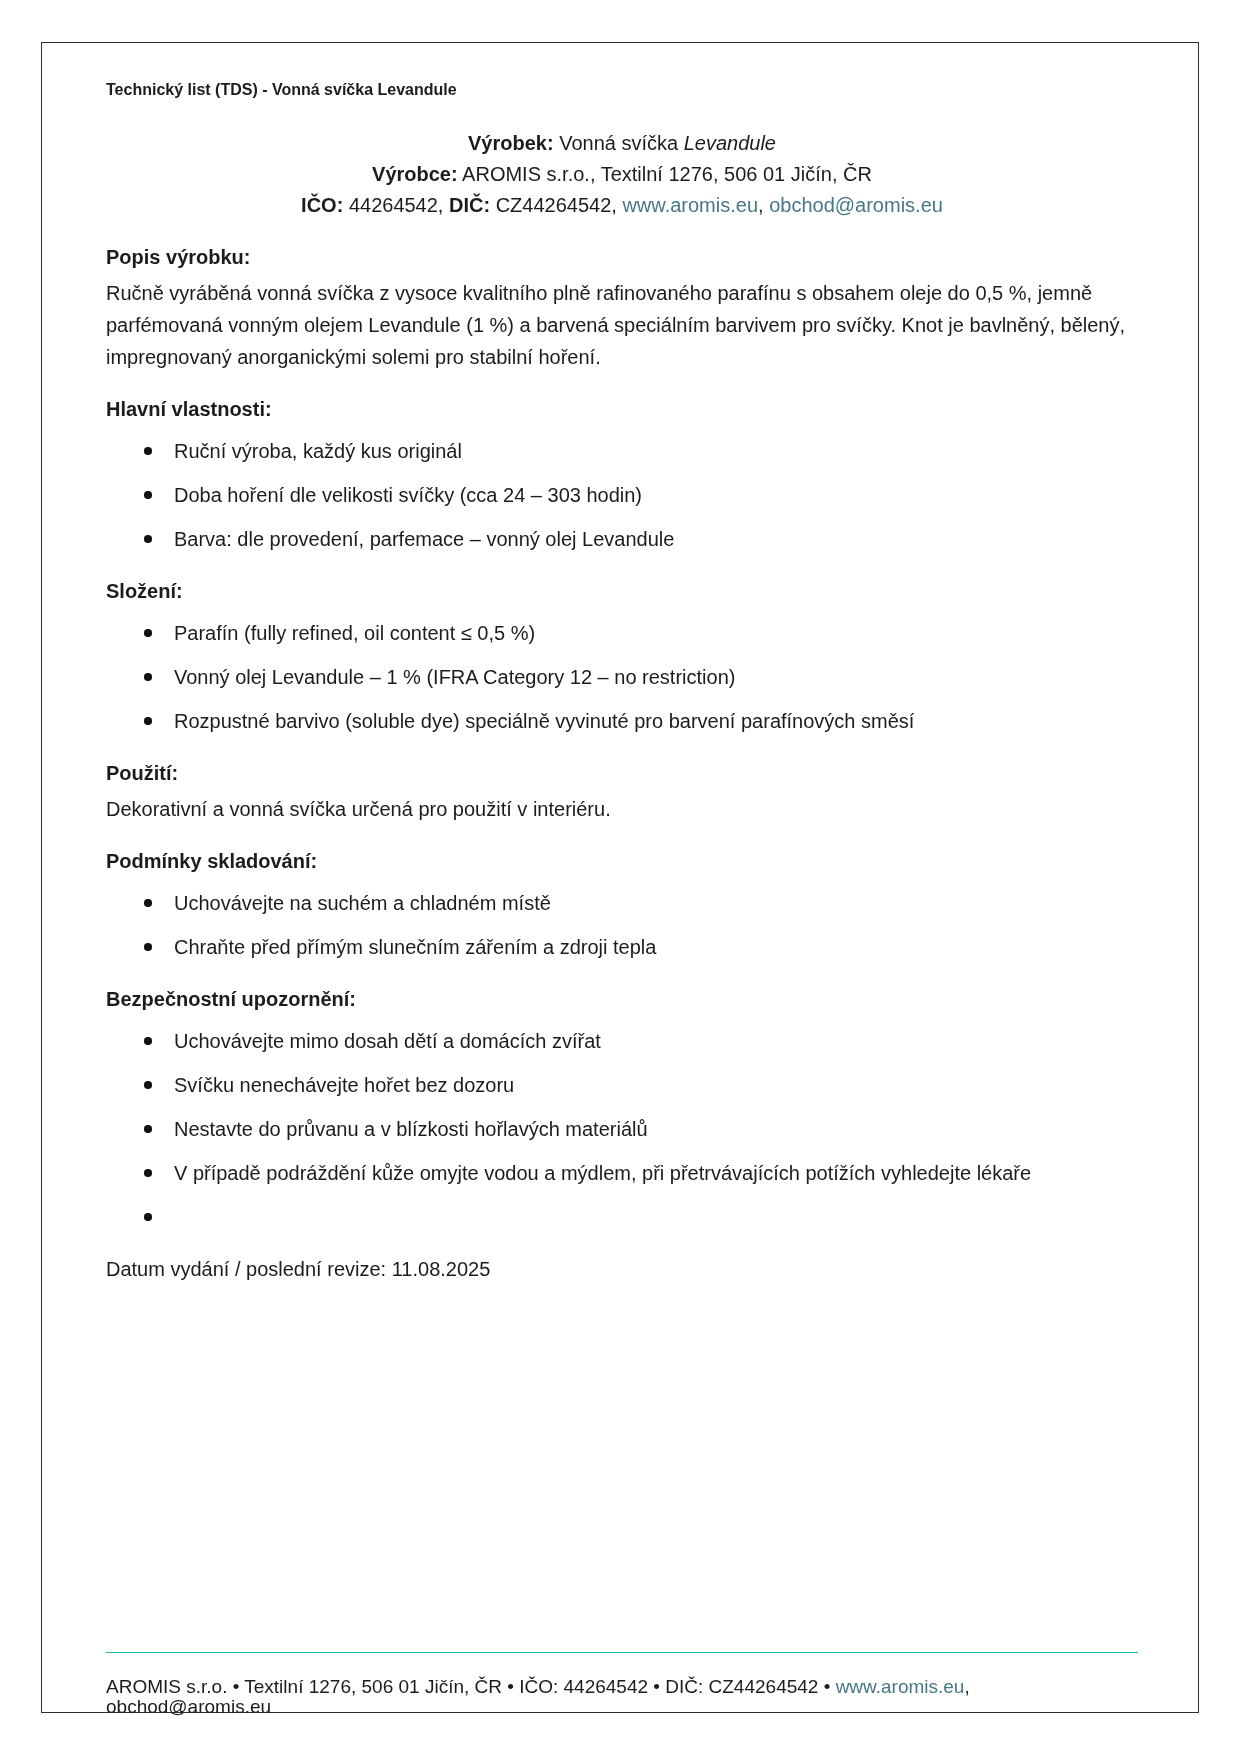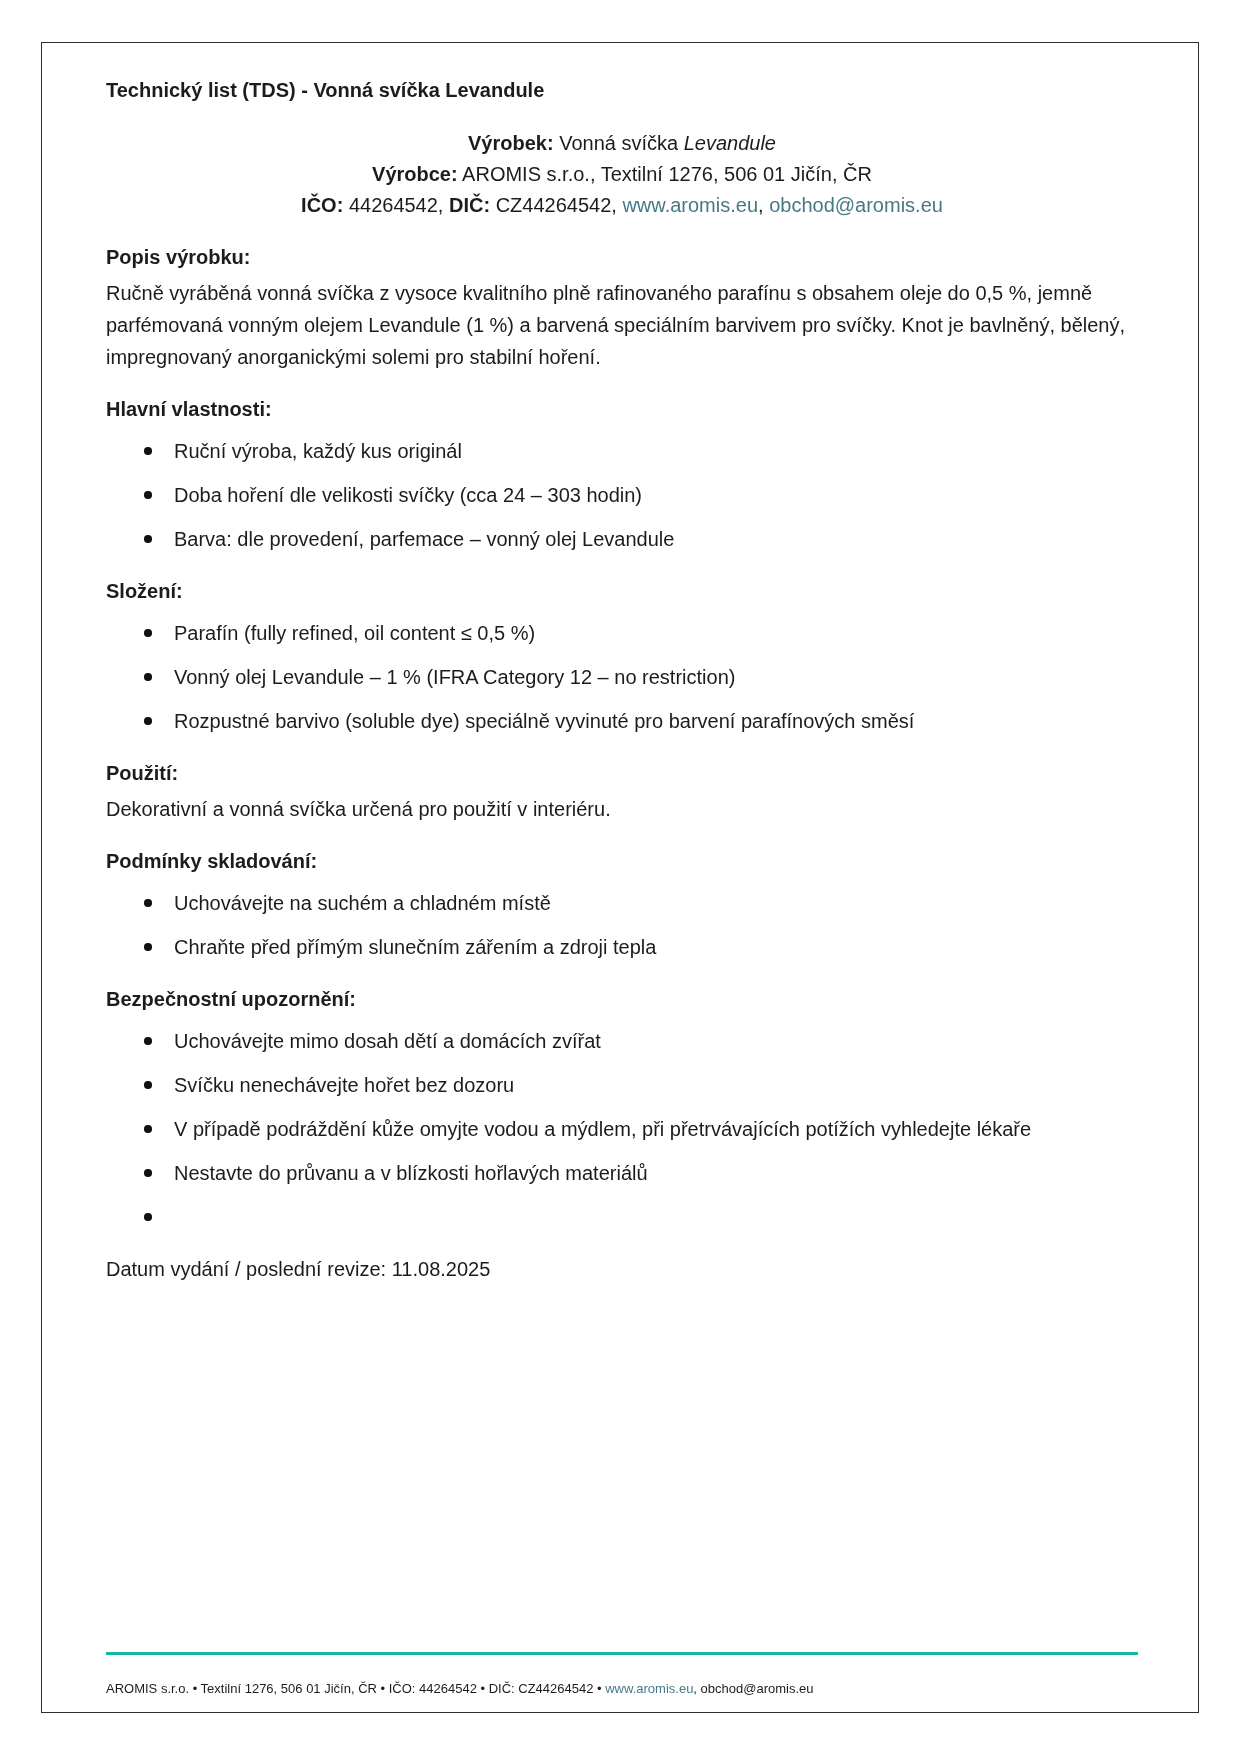--- a/index.html
+++ b/index.html
@@ -14,40 +14,40 @@
   .border-frame {
     position: absolute; left: 41px; top: 42px;
     width: 1158px; height: 1671px;
     border: 1.5px solid #2e2e2e;
     pointer-events: none;
   }
   .content {
     position: absolute; left: 106px; top: 76px; width: 1032px;
     font-size: 20px; line-height: 32px;
   }
-  .doc-title { font-size: 20px; font-weight: bold; margin: 0; line-height: 28px; }
+  .doc-title { font-size: 16px; font-weight: bold; margin: 0; line-height: 28px; }
   .meta-block { margin-top: 24px; }
   .meta-line { margin: 0; line-height: 31px; text-align: center; }
   .bold { font-weight: bold; }
   .italic { font-style: italic; }
   .section-heading { font-size: 20px; font-weight: bold; margin: 20px 0 4px 0; line-height: 32px; }
   .para { margin: 0; }
   ul.bullets { list-style: none; margin: 10px 0 0 0; padding: 0 0 0 68px; }
   ul.bullets li { position: relative; margin: 0 0 12px 0; min-height: 32px; }
   ul.bullets li::before {
     content: ""; position: absolute; left: -30px; top: 12px;
     width: 7.5px; height: 7.5px; border-radius: 50%; background: #111;
   }
   .link { color: #467886; cursor: pointer; }
   .datum-line { margin: 20px 0 0 0; }
   .footer {
     position: absolute; left: 106px; top: 1652px; width: 1032px;
-    border-top: 3px solid #14b8a6;
+    border-top: 1px solid #14b8a6;
     padding-top: 24px;
-    font-size: 13px; line-height: 20px; color: #1c1c1c;
+    font-size: 19px; line-height: 20px; color: #1c1c1c;
   }
 </style>
 </head>
 <body>
 
 <div class="page">
   <div class="border-frame"></div>
 
   <div class="content">
 
@@ -82,22 +82,22 @@
     <h2 class="section-heading">Podmínky skladování:</h2>
     <ul class="bullets">
       <li>Uchovávejte na suchém a chladném místě</li>
       <li>Chraňte před přímým slunečním zářením a zdroji tepla</li>
     </ul>
 
     <h2 class="section-heading">Bezpečnostní upozornění:</h2>
     <ul class="bullets">
       <li>Uchovávejte mimo dosah dětí a domácích zvířat</li>
       <li>Svíčku nenechávejte hořet bez dozoru</li>
+      <li>Nestavte do průvanu a v blízkosti hořlavých materiálů</li>
       <li>V případě podráždění kůže omyjte vodou a mýdlem, při přetrvávajících potížích vyhledejte lékaře</li>
-      <li>Nestavte do průvanu a v blízkosti hořlavých materiálů</li>
       <li></li>
     </ul>
 
     <p class="datum-line">Datum vydání / poslední revize: 11.08.2025</p>
 
   </div>
 
   <div class="footer"><span>AROMIS s.r.o. • Textilní 1276, 506 01 Jičín, ČR • IČO: 44264542 • DIČ: CZ44264542 • </span><a class="link">www.aromis.eu</a><span>, obchod@aromis.eu</span></div>
 </div>
 

